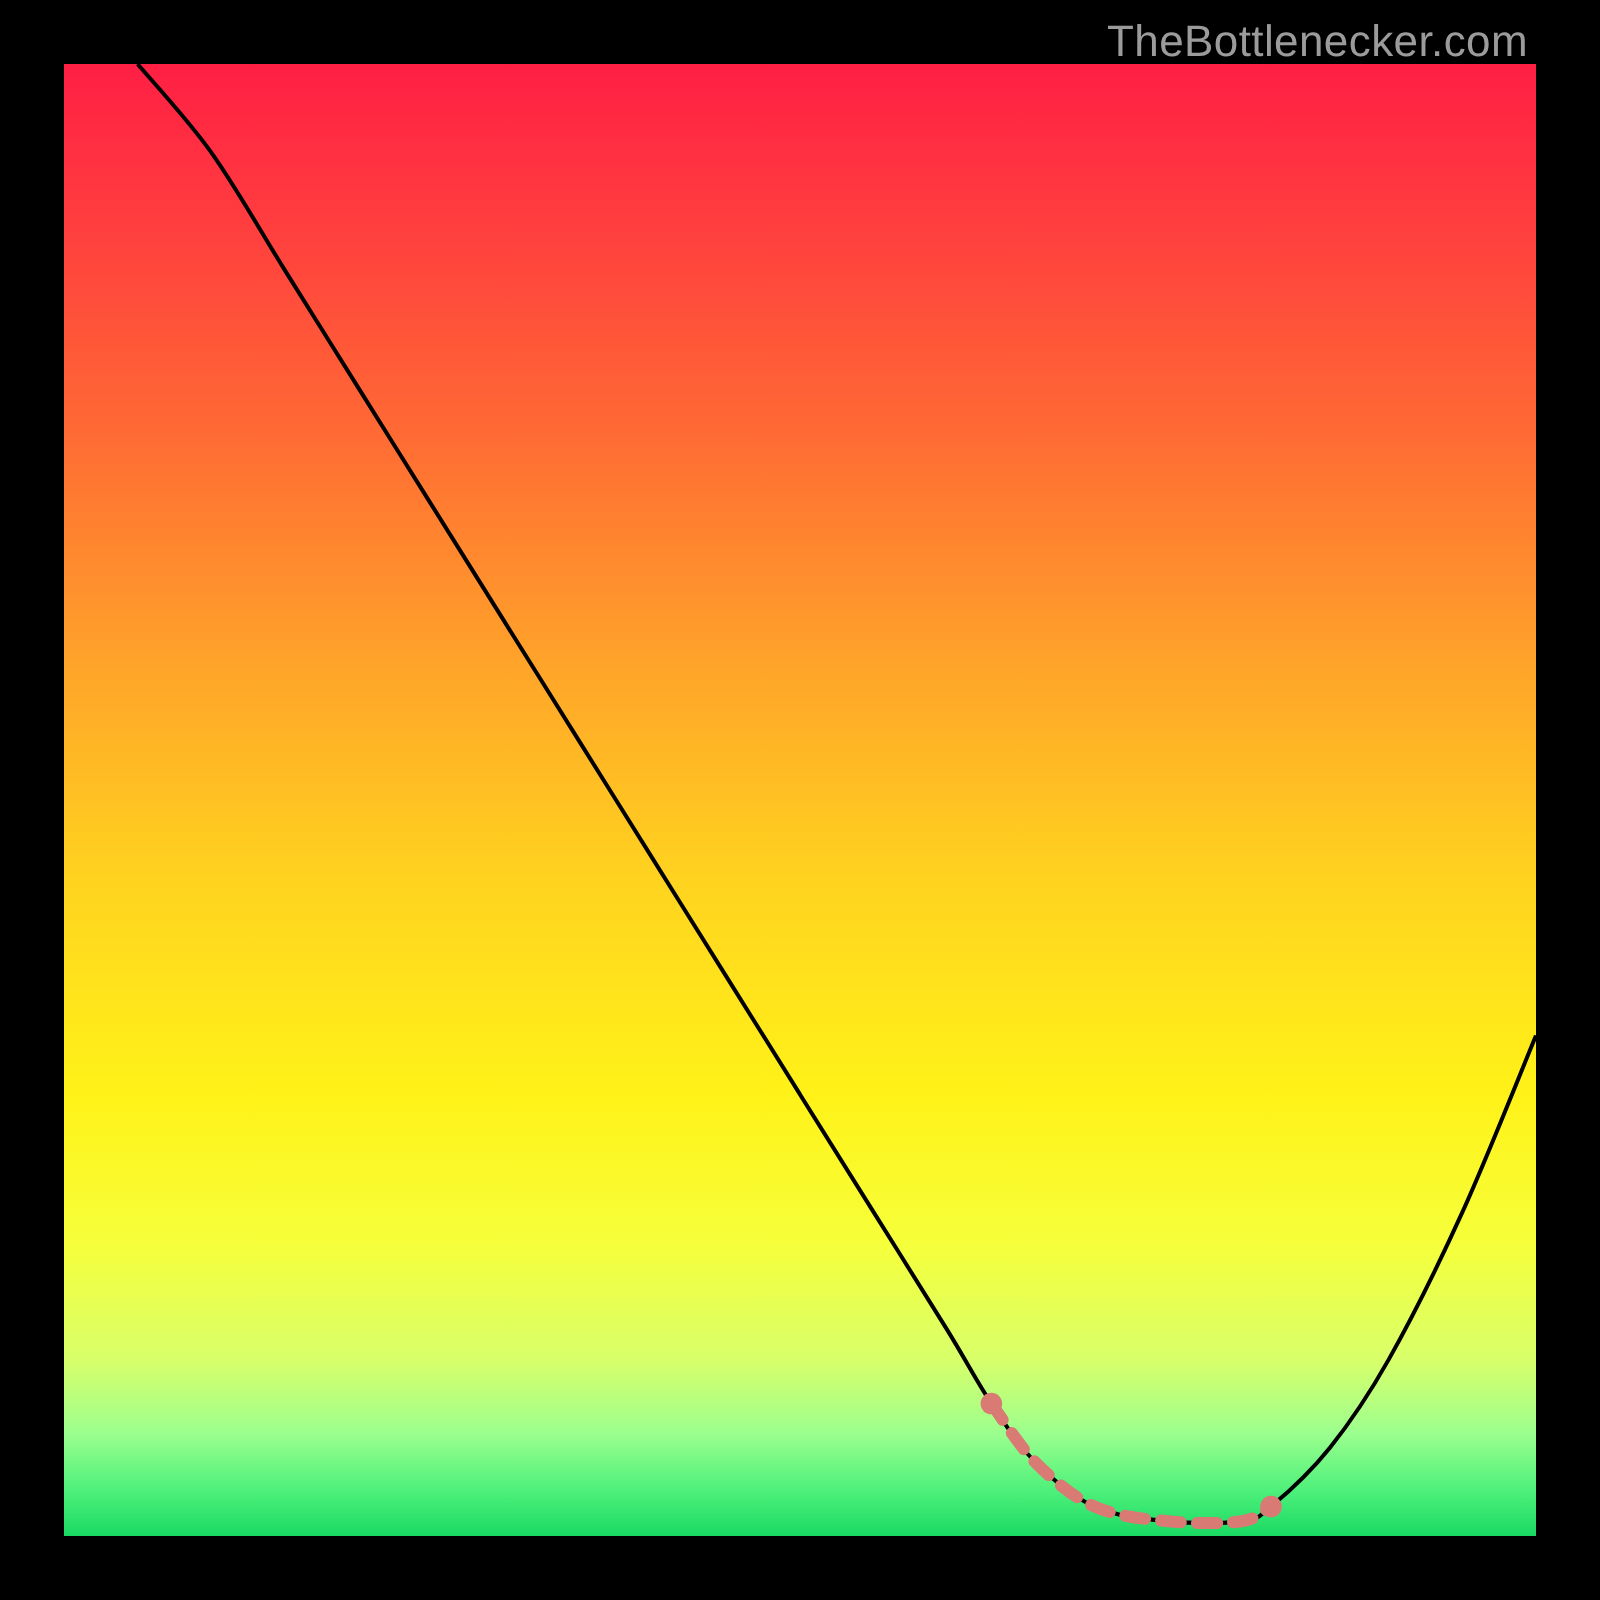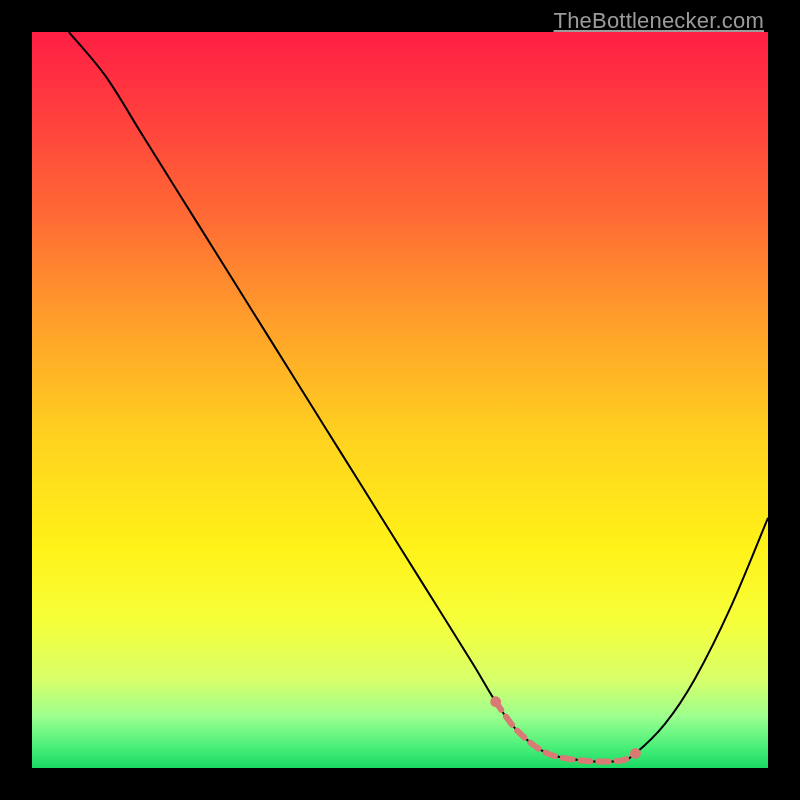--- a/index.html
+++ b/index.html
@@ -27,21 +27,20 @@
     height: 736px;
   }
   .watermark {
     position: absolute;
     top: 8px;
     right: 36px;
     color: #9b9b9b;
     font-size: 22px;
     letter-spacing: 0.2px;
     font-weight: 500;
-    text-decoration: underline;
   }
   svg { display: block; }
 </style>
 </head>
 <body>
 
 <div class="watermark">TheBottlenecker.com</div>
 
 <div class="frame">
   <svg class="plot" viewBox="0 0 736 736" preserveAspectRatio="none">

